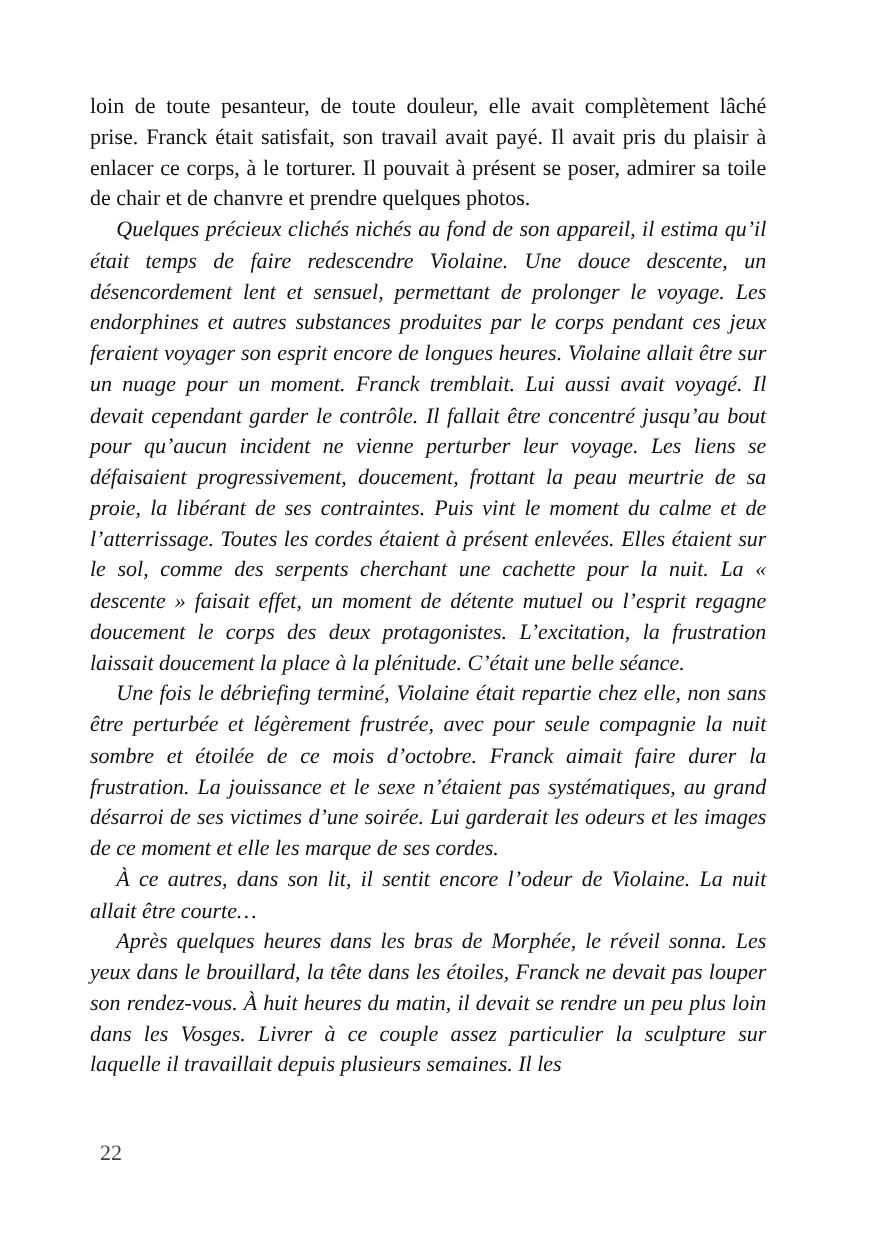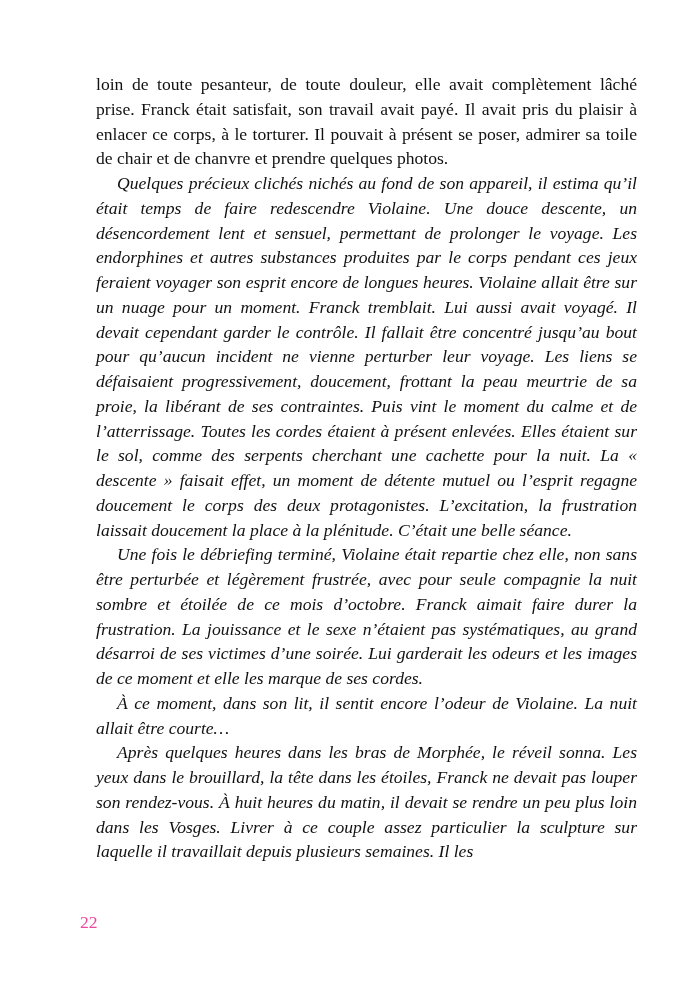--- a/index.html
+++ b/index.html
@@ -1,45 +1,45 @@
 <!DOCTYPE html>
 <html><head>
 <meta charset="utf-8">
 <style>
   html, body { margin: 0; padding: 0; background: #ffffff; }
   body { width: 700px; height: 992px; position: relative; overflow: hidden; }
   .page {
     position: absolute;
-    left: 96px;
+    left: 72px;
     top: 72px;
     width: 541px;
     font-family: "Liberation Serif", serif;
     font-size: 17.6px;
     line-height: 24.75px;
     color: #111111;
   }
   .para {
     margin: 0;
     text-align: justify;
     text-indent: 0;
   }
   .para.indent { text-indent: 21px; font-style: italic; }
   .page-number {
     position: absolute;
     left: 80px;
     top: 912px;
     font-family: "Liberation Serif", serif;
     font-size: 17.6px;
-    color: #ec4899;
+    color: #404040;
   }
 </style>
 </head>
 <body>
 
 <div class="page">
   <p class="para">loin de toute pesanteur, de toute douleur, elle avait complètement lâché prise. Franck était satisfait, son travail avait payé. Il avait pris du plaisir à enlacer ce corps, à le torturer. Il pouvait à présent se poser, admirer sa toile de chair et de chanvre et prendre quelques photos.</p>
   <p class="para indent">Quelques précieux clichés nichés au fond de son appareil, il estima qu’il était temps de faire redescendre Violaine. Une douce descente, un désencordement lent et sensuel, permettant de prolonger le voyage. Les endorphines et autres substances produites par le corps pendant ces jeux feraient voyager son esprit encore de longues heures. Violaine allait être sur un nuage pour un moment. Franck tremblait. Lui aussi avait voyagé. Il devait cependant garder le contrôle. Il fallait être concentré jusqu’au bout pour qu’aucun incident ne vienne perturber leur voyage. Les liens se défaisaient progressivement, doucement, frottant la peau meurtrie de sa proie, la libérant de ses contraintes. Puis vint le moment du calme et de l’atterrissage. Toutes les cordes étaient à présent enlevées. Elles étaient sur le sol, comme des serpents cherchant une cachette pour la nuit. La « descente » faisait effet, un moment de détente mutuel ou l’esprit regagne doucement le corps des deux protagonistes. L’excitation, la frustration laissait doucement la place à la plénitude. C’était une belle séance.</p>
   <p class="para indent">Une fois le débriefing terminé, Violaine était repartie chez elle, non sans être perturbée et légèrement frustrée, avec pour seule compagnie la nuit sombre et étoilée de ce mois d’octobre. Franck aimait faire durer la frustration. La jouissance et le sexe n’étaient pas systématiques, au grand désarroi de ses victimes d’une soirée. Lui garderait les odeurs et les images de ce moment et elle les marque de ses cordes.</p>
-  <p class="para indent">À ce moment, dans son lit, il sentit encore l’odeur de Violaine. La nuit allait être courte…</p>
+  <p class="para indent">À ce autres, dans son lit, il sentit encore l’odeur de Violaine. La nuit allait être courte…</p>
   <p class="para indent">Après quelques heures dans les bras de Morphée, le réveil sonna. Les yeux dans le brouillard, la tête dans les étoiles, Franck ne devait pas louper son rendez-vous. À huit heures du matin, il devait se rendre un peu plus loin dans les Vosges. Livrer à ce couple assez particulier la sculpture sur laquelle il travaillait depuis plusieurs semaines. Il les</p>
 </div>
 
 <div class="page-number">22</div>
 
 </body></html>

